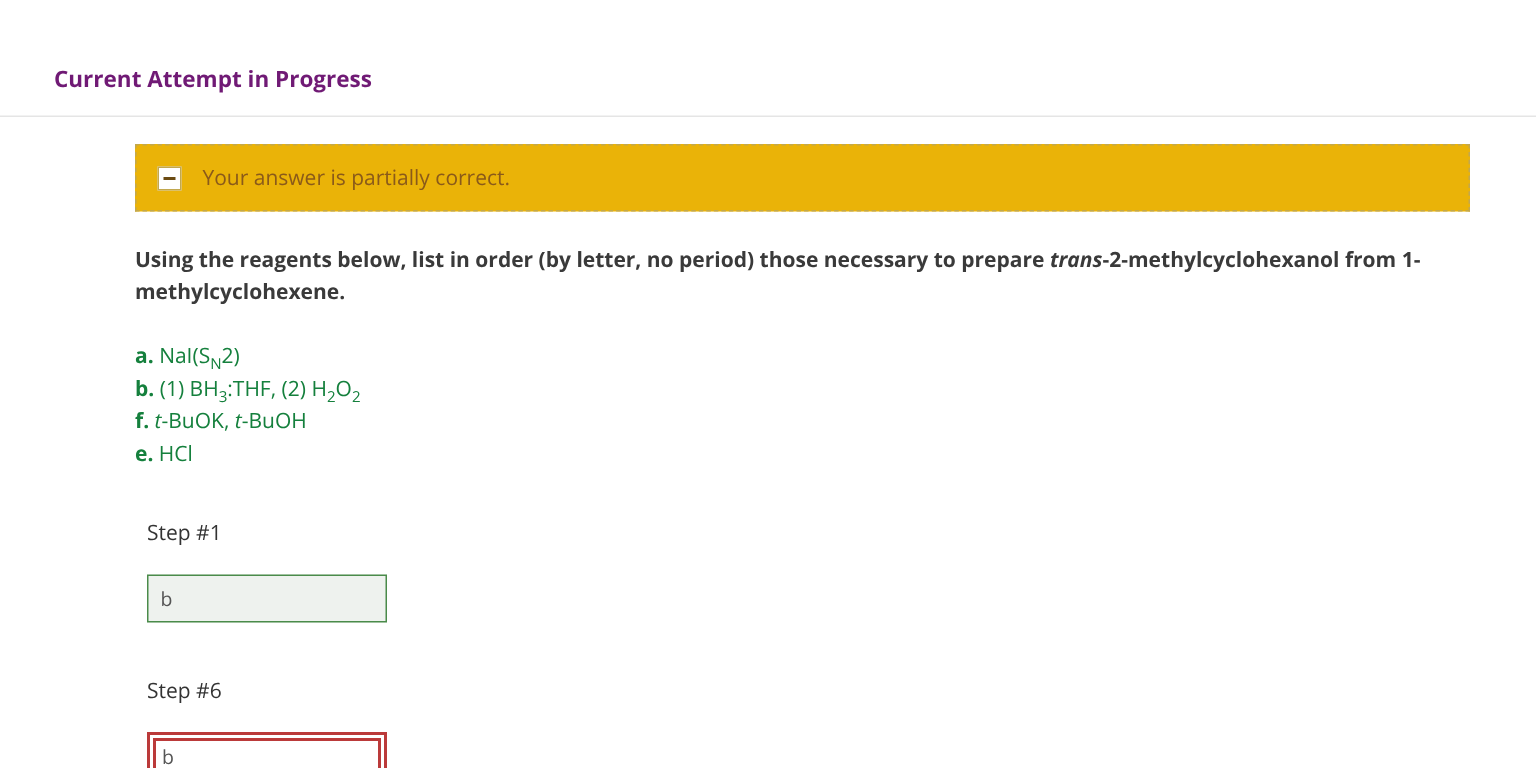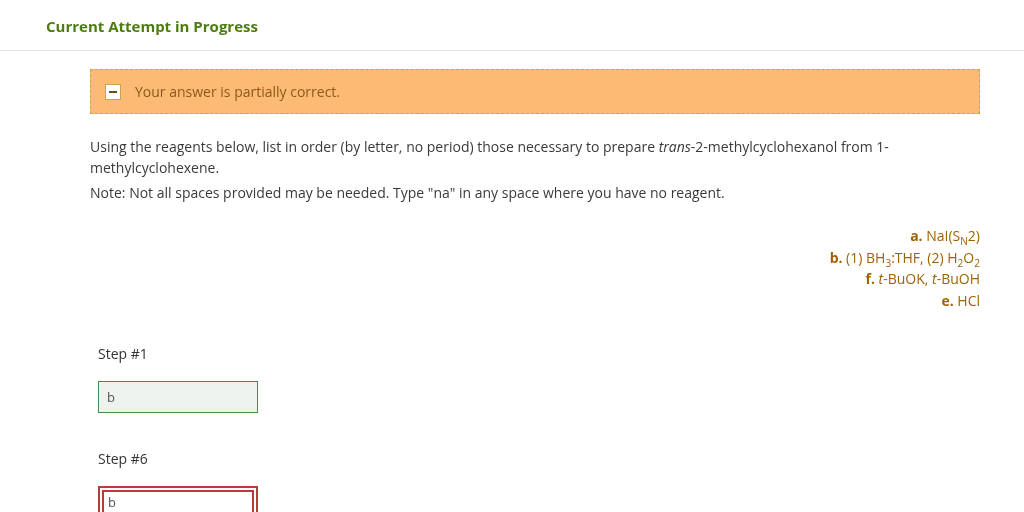--- a/index.html
+++ b/index.html
@@ -9,32 +9,33 @@
     background: #fff;
     color: #333;
     font-size: 14px;
   }
   .page {
     width: 1024px;
     margin: 0 auto;
     padding: 0;
   }
   .header {
-    padding: 16px 0 14px 46px;
+    padding: 16px 0 14px 36px;
     border-bottom: 1px solid #e5e5e5;
     font-weight: 700;
     font-size: 15px;
-    color: #4d7c0f;
+    color: #701a75;
+    margin-top: 27px;
   }
   .content {
     padding: 18px 44px 0 90px;
   }
   .alert {
     border: 1px dashed #c2a84f;
-    background: #fdba74;
+    background: #eab308;
     padding: 12px 14px;
     margin-bottom: 22px;
     color: #8a5a1a;
     display: flex;
     align-items: center;
     gap: 14px;
   }
   .alert .icon-box {
     width: 16px;
     height: 16px;
@@ -47,28 +48,27 @@
   .alert .icon-box .dash {
     width: 8px;
     height: 2px;
     background: #6b4b12;
   }
   .question p {
     margin: 0 0 4px 0;
     line-height: 1.5;
     color: #3a3a3a;
   }
-  .question { margin-bottom: 22px; }
+  .question { margin-bottom: 22px; font-weight: bold; }
   .reagents {
     margin-bottom: 32px;
   }
   .reagent-line {
     line-height: 1.55;
-    color: #a16207;
-    text-align: right;
+    color: #15803d;
   }
   .reagent-line .lbl { font-weight: 700; }
   sub { font-size: 0.72em; vertical-align: sub; line-height: 0; }
   .steps {
     display: flex;
     gap: 36px;
     margin-bottom: 34px;
     padding-left: 8px;
     flex-direction: column;
   }
@@ -126,21 +126,20 @@
       <span class="icon-box">
           <span class="dash"></span>
         </span>
       <span>Your answer is partially correct.</span>
     </div>
 
     <div class="question">
       <p>
         <span>Using the reagents below, list in order (by letter, no period) those necessary to prepare </span><i class="italic">trans</i><span>-2-methylcyclohexanol from 1-methylcyclohexene.</span>
       </p>
-      <p>Note: Not all spaces provided may be needed. Type "na" in any space where you have no reagent.</p>
     </div>
 
     <div class="reagents">
       <div class="reagent-line">
         <span class="lbl">a.</span><span> NaI(S</span><sub>N</sub><span>2)</span>
       </div>
       <div class="reagent-line">
         <span class="lbl">b.</span><span> (1) BH</span><sub>3</sub><span>:THF, (2) H</span><sub>2</sub><span>O</span><sub>2</sub>
       </div>
       <div class="reagent-line">

